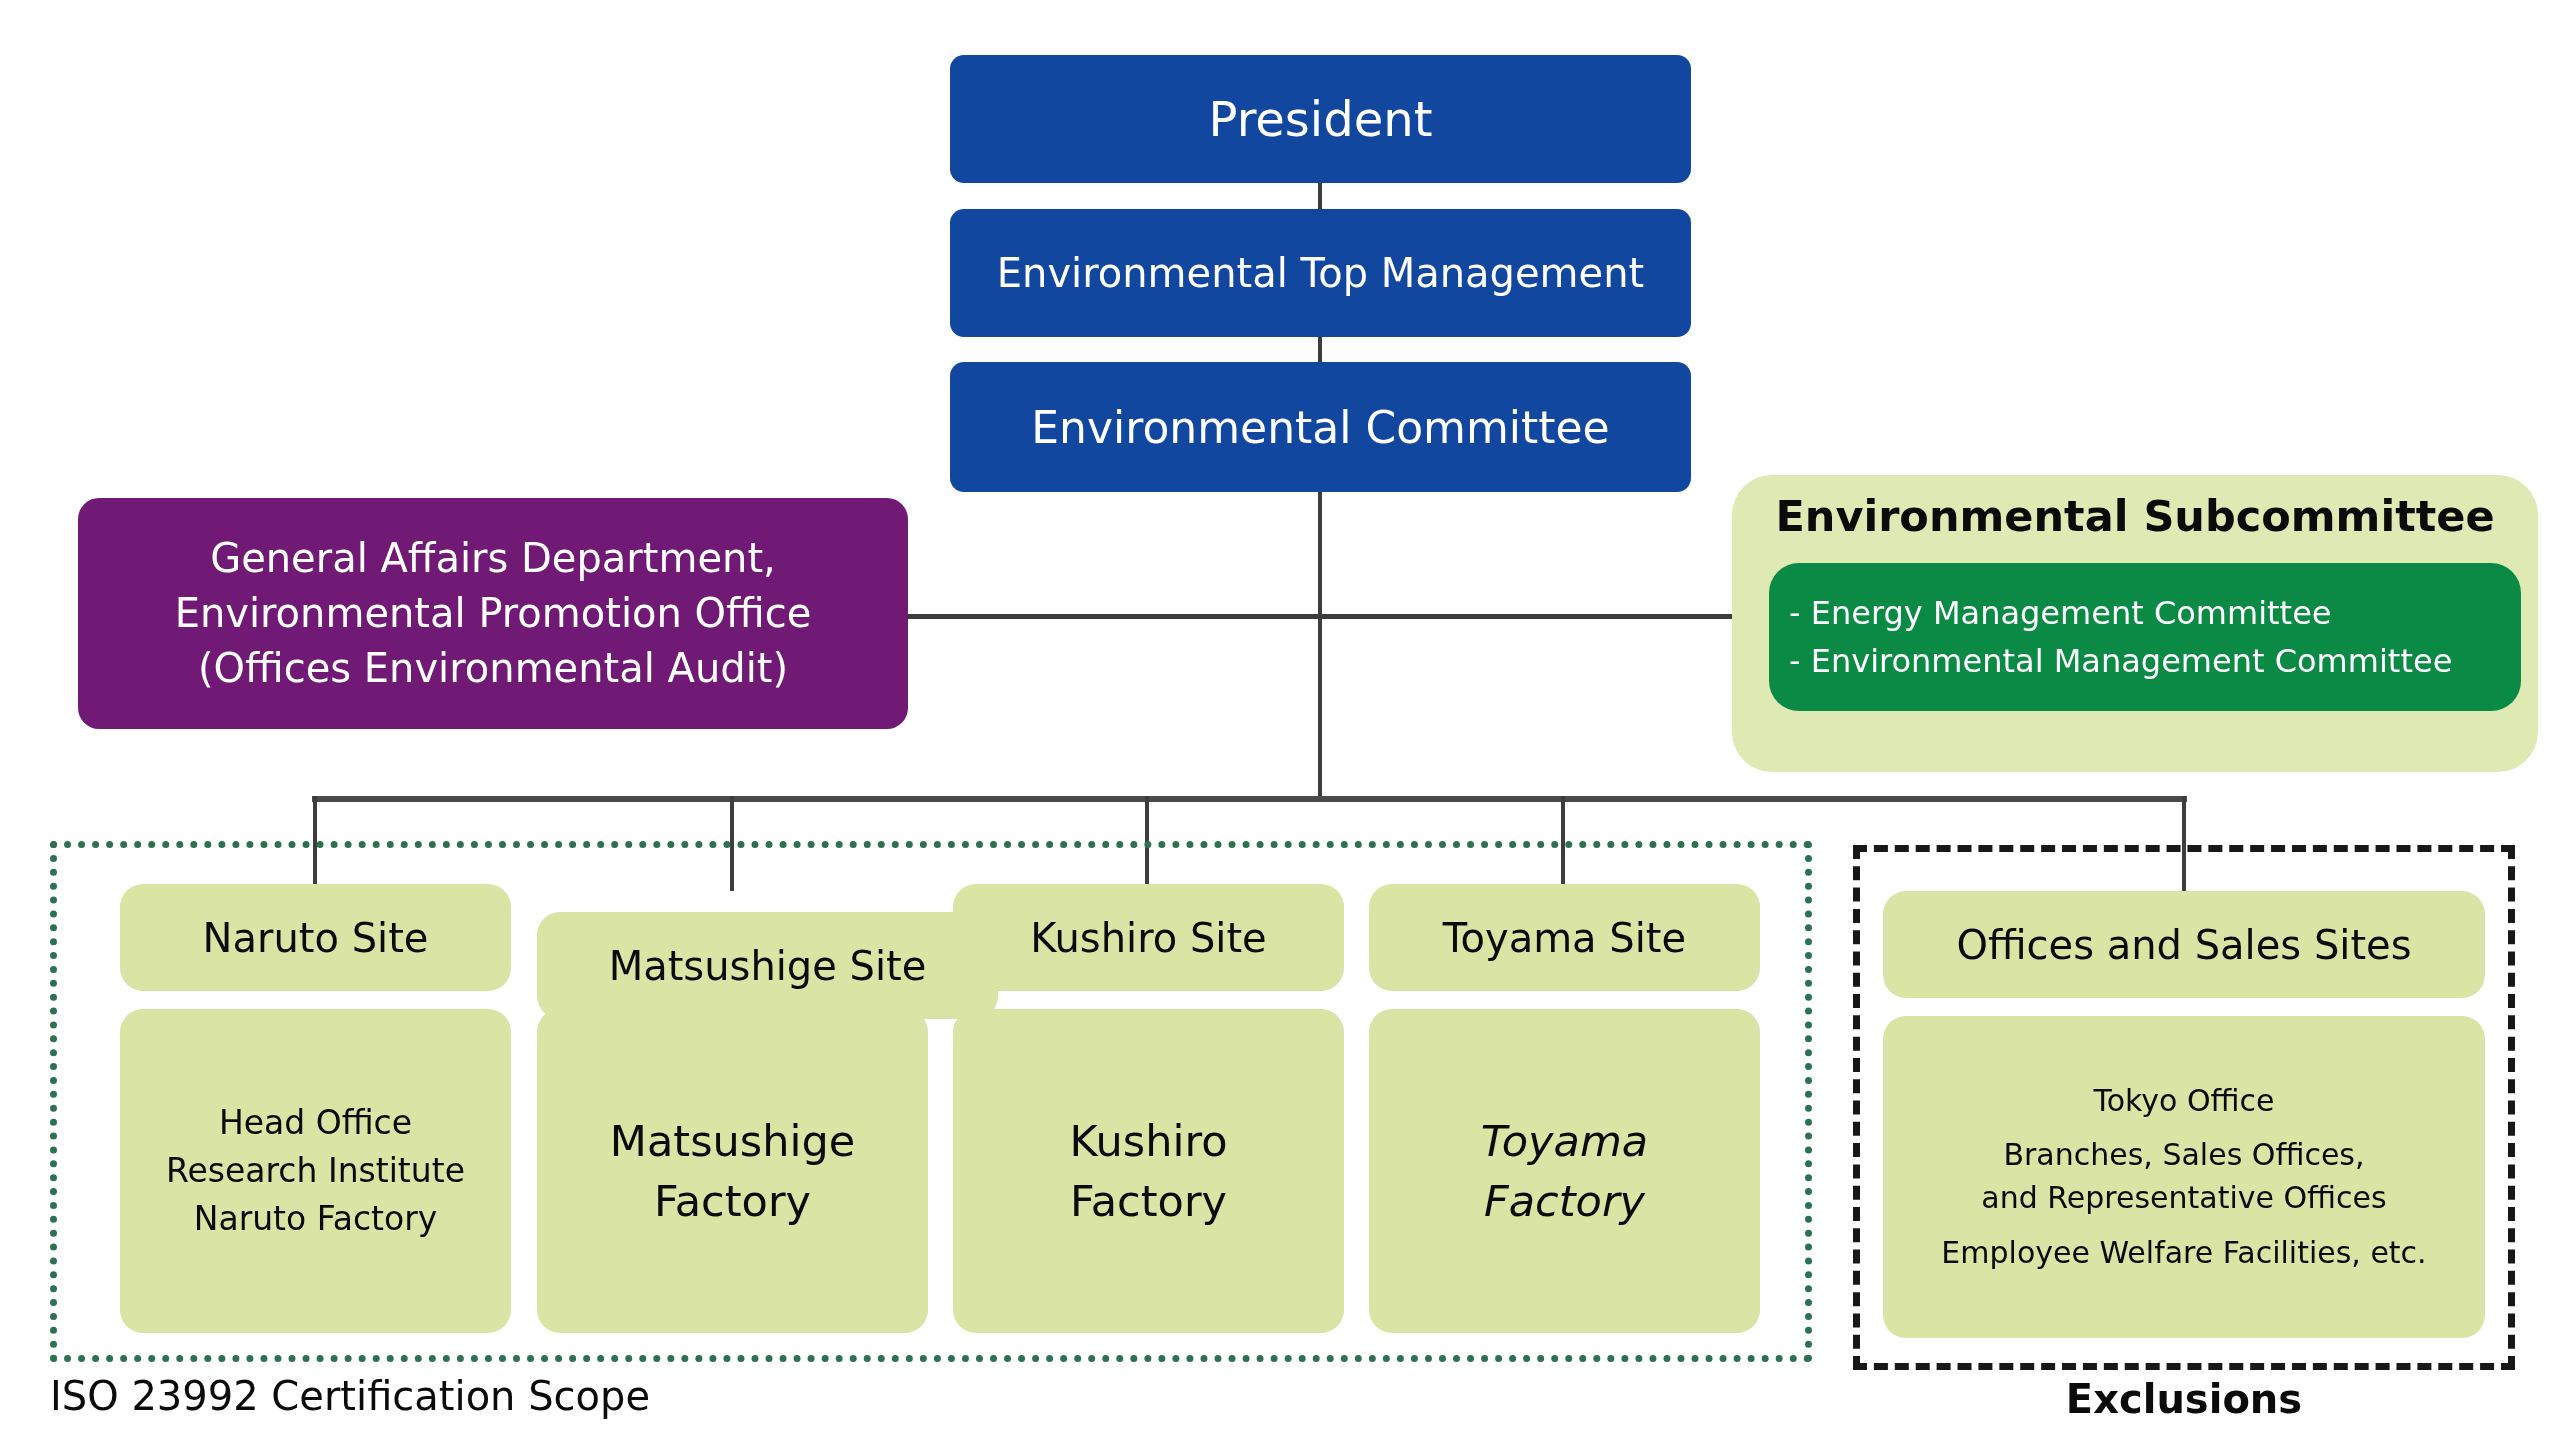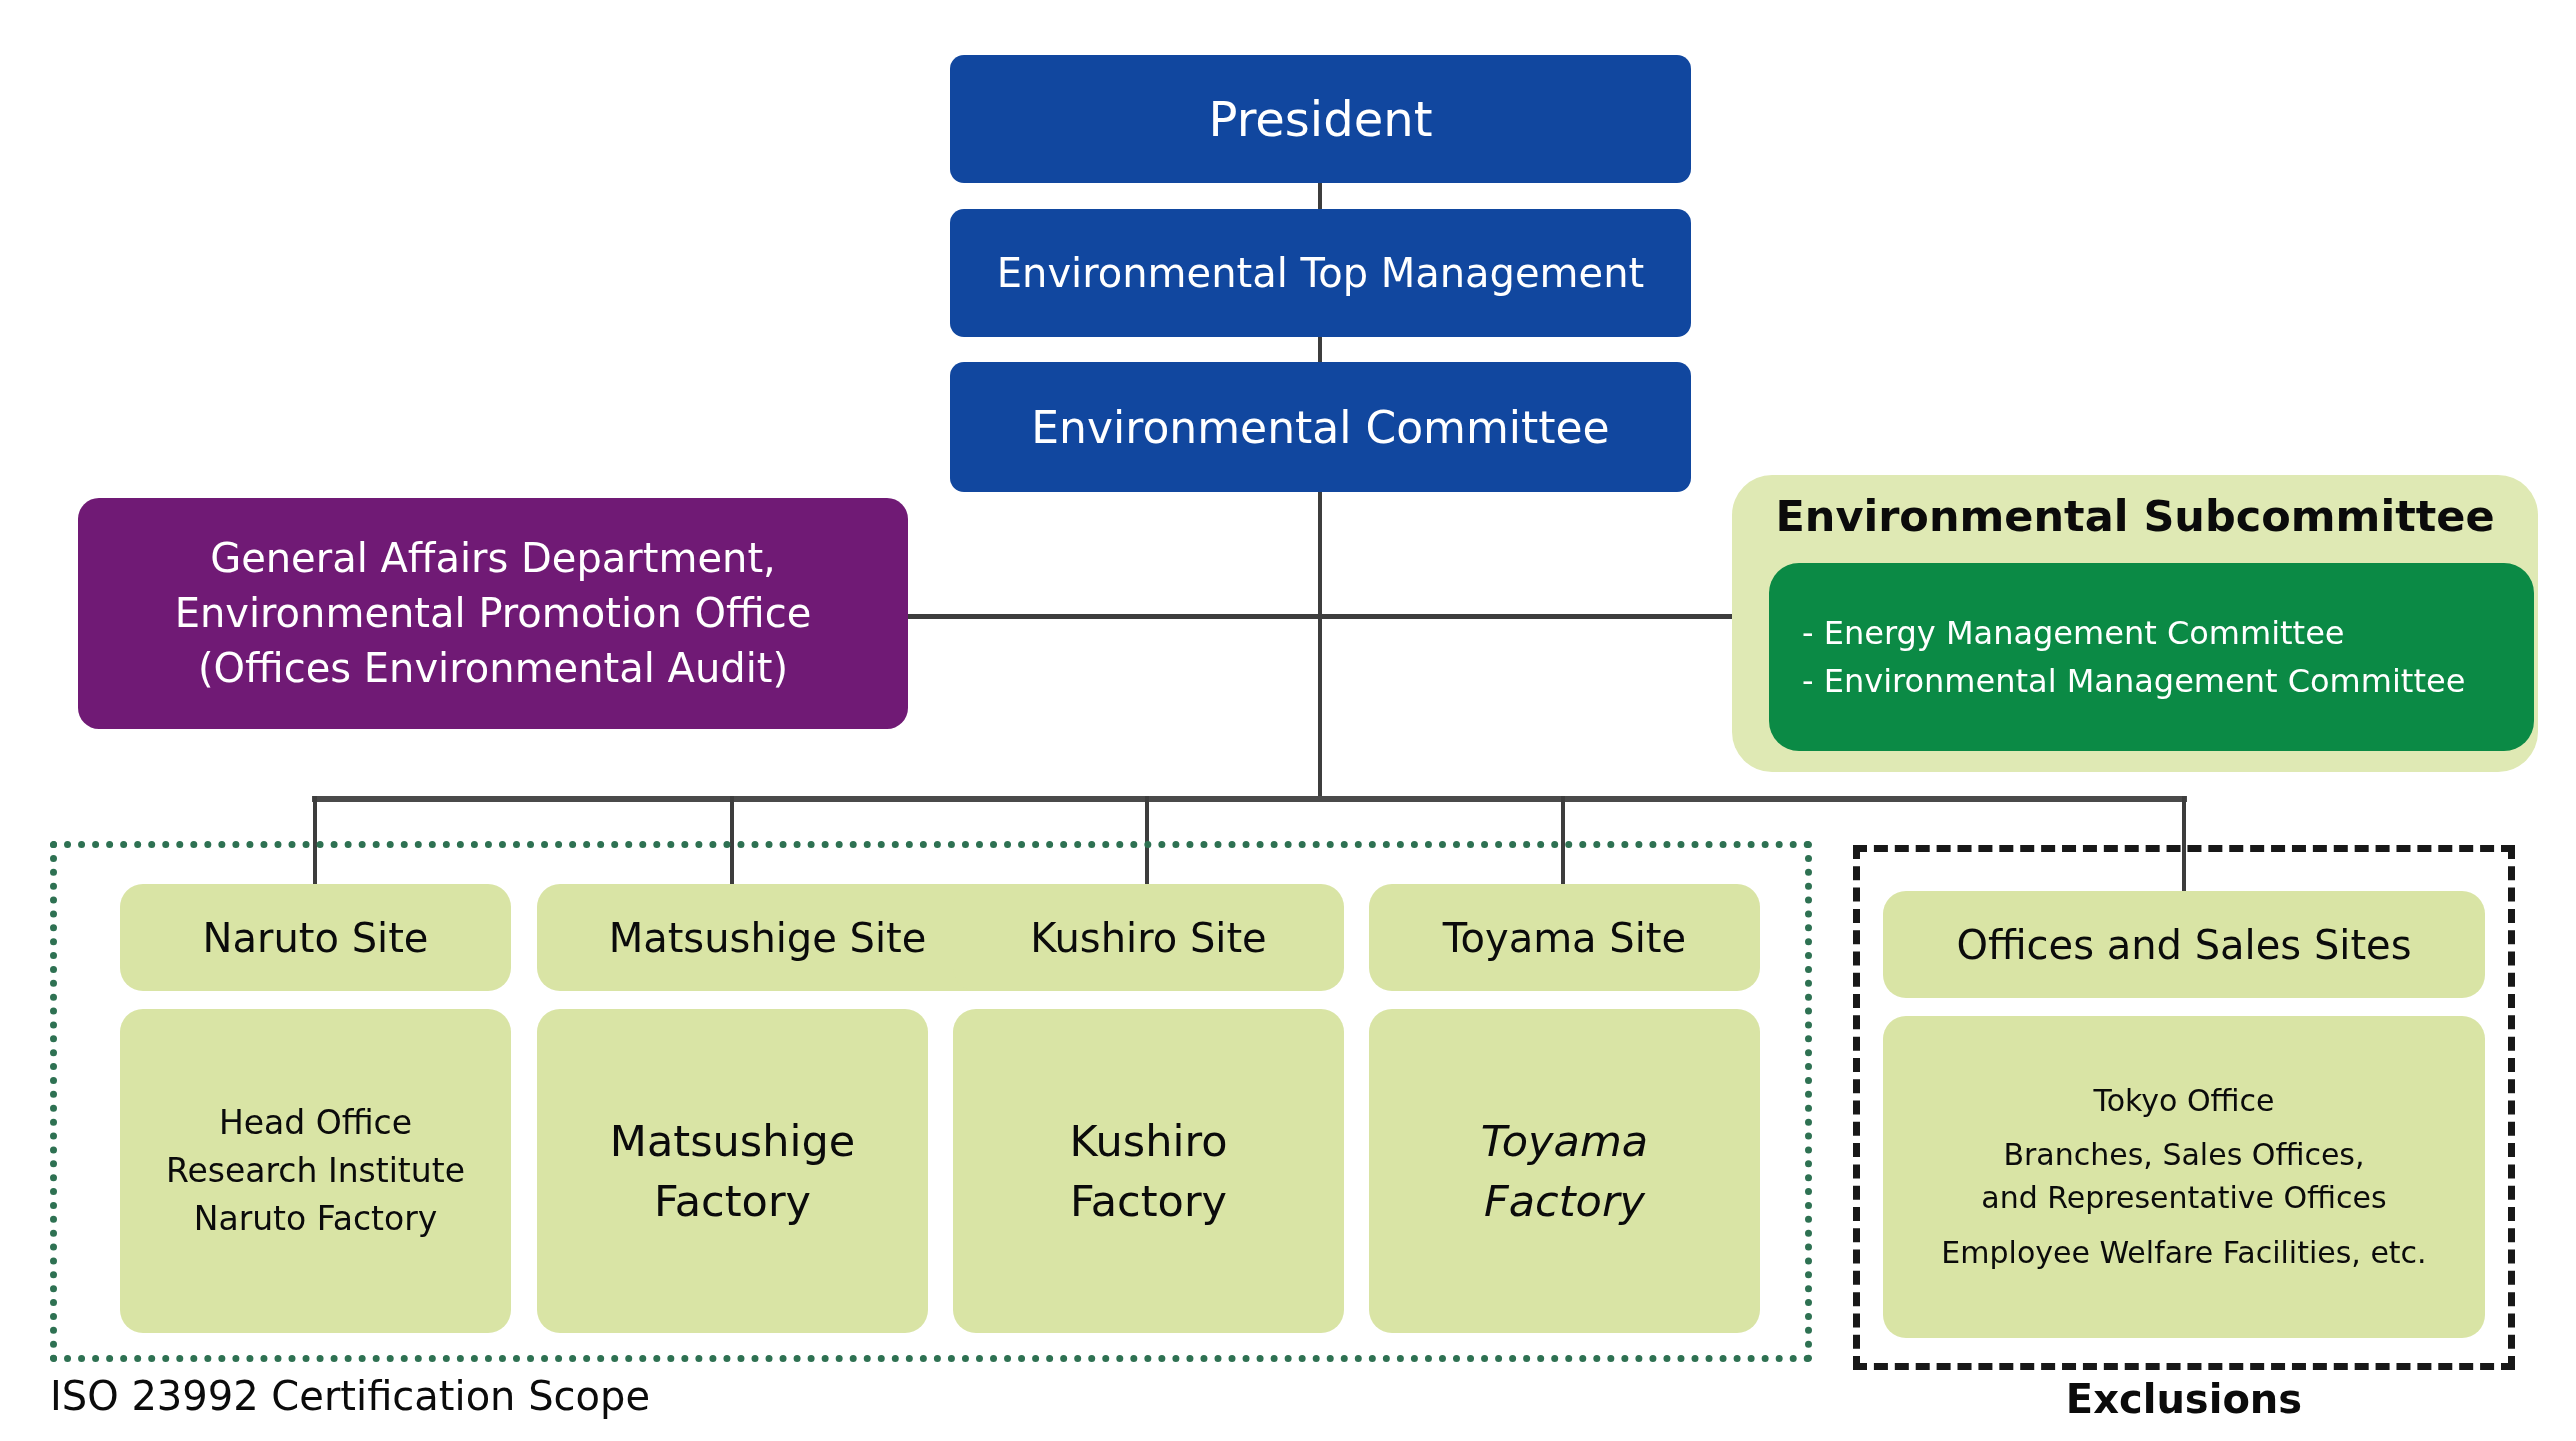--- a/index.html
+++ b/index.html
@@ -40,24 +40,24 @@
 
   
   .sub-outer{
     background:#dfe9b4;border-radius:40px;
   }
   .sub-title{
     position:absolute;left:0;top:16px;width:100%;
     text-align:center;font-size:43px;font-weight:600;color:#0b0b0b;
   }
   .sub-inner{
-    position:absolute;left:37px;top:88px;width:732px;height:188px;
+    position:absolute;left:37px;top:88px;width:732px;height:148px;
     background:#0b8a45;color:#ffffff;border-radius:30px;
     display:flex;flex-direction:column;justify-content:center;
-    padding-left:33px;font-size:32px;line-height:1.5;
+    padding-left:20px;font-size:32px;line-height:1.5;
   }
 
   
   .dotted-box{border:7px dotted #2e7152;border-radius:3.5px;}
   .dashed-box{border:7px dashed #181818;}
 
   
   .site-header{
     background:#d9e4a5;border-radius:23px;
     display:flex;align-items:center;justify-content:center;
@@ -128,21 +128,21 @@
 
   <div class="abs site-header" style="left:120px;top:884px;width:391px;height:107px;">
     <span>Naruto Site</span>
   </div>
   <div class="abs site-detail detail-small" style="left:120px;top:1009px;width:391px;height:324px;">
     <span>Head Office</span>
     <span>Research Institute</span>
     <span>Naruto Factory</span>
   </div>
 
-  <div class="abs site-header" style="left:537px;top:884px;width:461px;height:107px;">
+  <div class="abs site-header" style="left:537px;top:912px;width:461px;height:107px;">
     <span>Matsushige Site</span>
   </div>
   <div class="abs site-detail detail-large" style="left:537px;top:1009px;width:391px;height:324px;">
     <span>Matsushige</span>
     <span>Factory</span>
   </div>
 
   <div class="abs site-header" style="left:953px;top:884px;width:391px;height:107px;">
     <span>Kushiro Site</span>
   </div>

